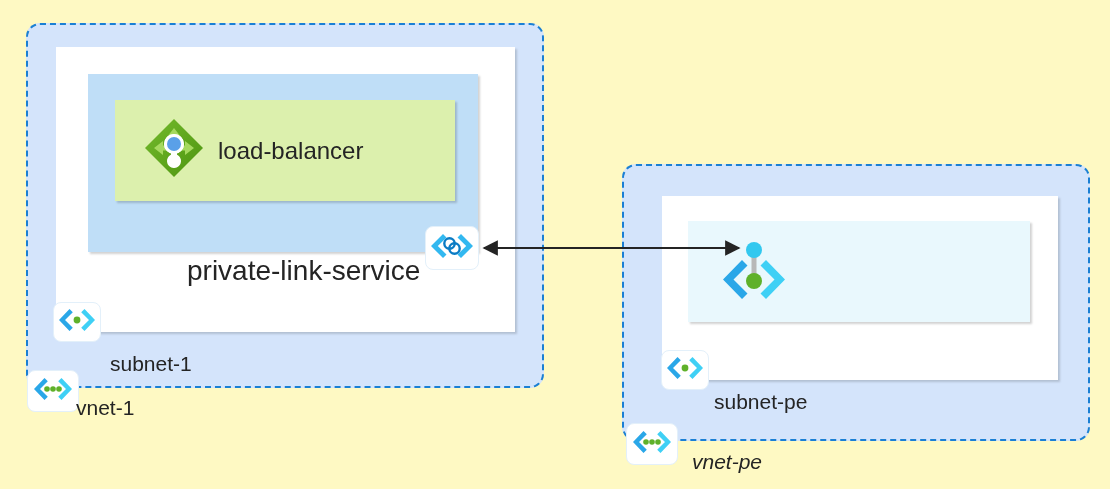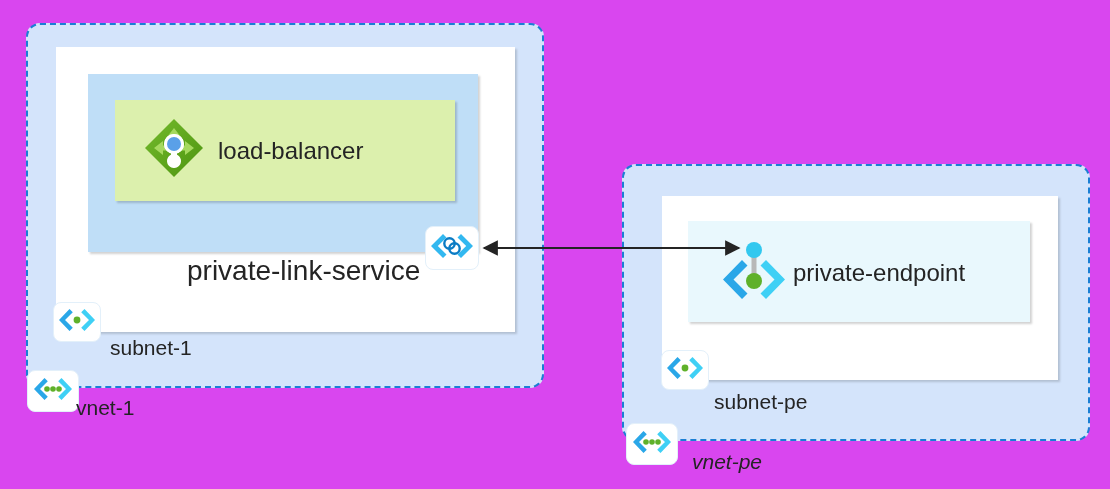--- a/index.html
+++ b/index.html
@@ -9,21 +9,21 @@
   }
   body {
     font-family: "Liberation Sans", sans-serif;
     -webkit-font-smoothing: antialiased;
   }
 
   #canvas {
     position: relative;
     width: 1110px;
     height: 489px;
-    background: #d946ef;
+    background: #fef9c3;
     overflow: hidden;
   }
 
   
   .vnet {
     position: absolute;
     background: #d4e4fb;
     border: 2px dashed #1a7fd4;
     border-radius: 14px;
     box-sizing: border-box;
@@ -168,21 +168,21 @@
   <span class="chip" style="left:53px; top:302px; width:48px; height:40px;">
     <span>
       <svg width="38" height="26" viewBox="0 0 38 26" xmlns="http://www.w3.org/2000/svg">
         <path d="M11.5 2 L14.8 5.2 L7 13 L14.8 20.8 L11.5 24 L1 13 Z" fill="#2aa7e8"></path>
         <path d="M26.5 2 L37 13 L26.5 24 L23.2 20.8 L31 13 L23.2 5.2 Z" fill="#3fd0f5"></path>
         <circle cx="19" cy="13" r="3.4" fill="#5fb12a"></circle>
       </svg>
     </span>
   </span>
 
-  <span class="label" style="left:110px; top:336px;text-align:right;">subnet-1</span>
+  <span class="label" style="left:110px; top:352px;text-align:right;">subnet-1</span>
 
   <span class="chip" style="left:27px; top:370px; width:52px; height:42px;">
     <span>
       <svg width="42" height="26" viewBox="0 0 42 26" xmlns="http://www.w3.org/2000/svg">
         <path d="M12.5 2 L15.8 5.2 L8 13 L15.8 20.8 L12.5 24 L2 13 Z" fill="#2aa7e8"></path>
         <path d="M29.5 2 L40 13 L29.5 24 L26.2 20.8 L34 13 L26.2 5.2 Z" fill="#3fd0f5"></path>
         <circle cx="15" cy="13" r="2.8" fill="#5fb12a"></circle>
         <circle cx="21" cy="13" r="2.8" fill="#5fb12a"></circle>
         <circle cx="27" cy="13" r="2.8" fill="#5fb12a"></circle>
       </svg>
@@ -205,21 +205,20 @@
       <path d="M48 26 L67 45.5 L48 65 L42.5 59.5 L56.5 45.5 L42.5 31.5 Z" fill="#3fd0f5"></path>
 
       <rect x="33.5" y="16" width="5" height="32" rx="2" fill="#b8b8b8"></rect>
 
       <circle cx="36" cy="16" r="8" fill="#32c8ef"></circle>
 
       <circle cx="36" cy="47" r="8" fill="#5fb12a"></circle>
     </svg>
   </span>
 
-  <span class="res-label" style="left:793px; top:259px;">private-endpoint</span>
 
   <span class="chip" style="left:661px; top:350px; width:48px; height:40px;">
     <span>
       <svg width="38" height="26" viewBox="0 0 38 26" xmlns="http://www.w3.org/2000/svg">
         <path d="M11.5 2 L14.8 5.2 L7 13 L14.8 20.8 L11.5 24 L1 13 Z" fill="#2aa7e8"></path>
         <path d="M26.5 2 L37 13 L26.5 24 L23.2 20.8 L31 13 L23.2 5.2 Z" fill="#3fd0f5"></path>
         <circle cx="19" cy="13" r="3.4" fill="#5fb12a"></circle>
       </svg>
     </span>
   </span>

